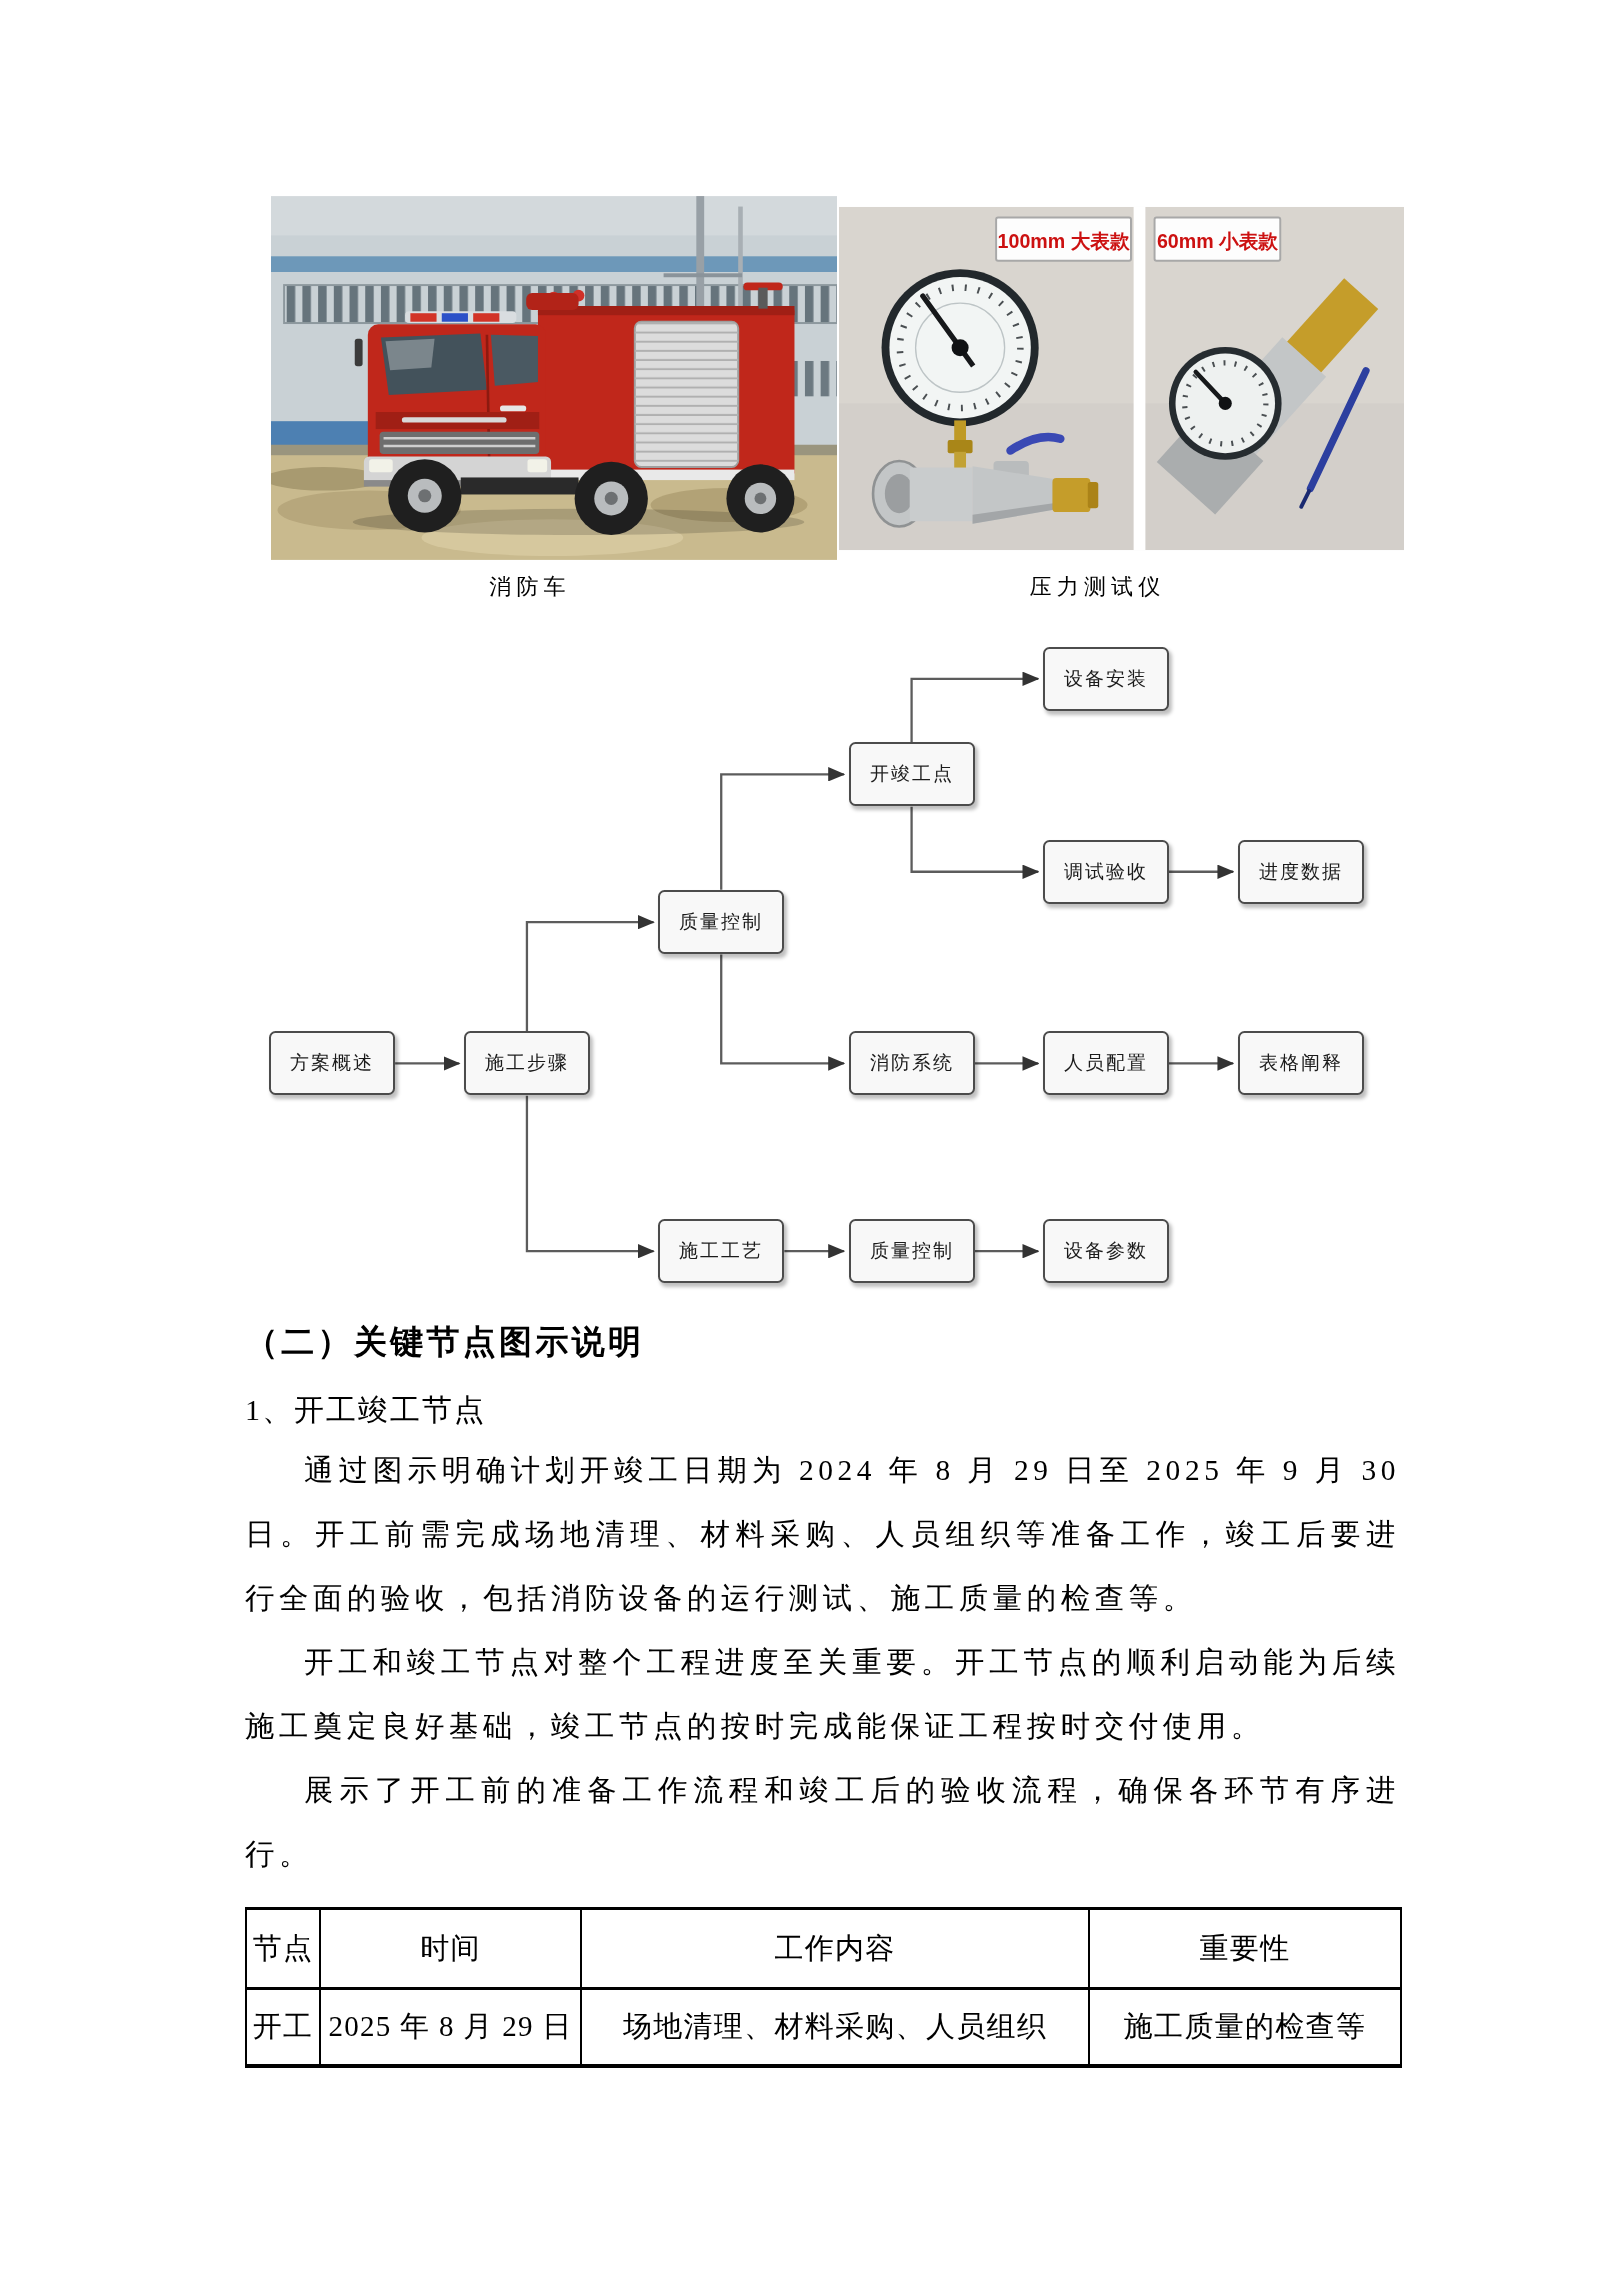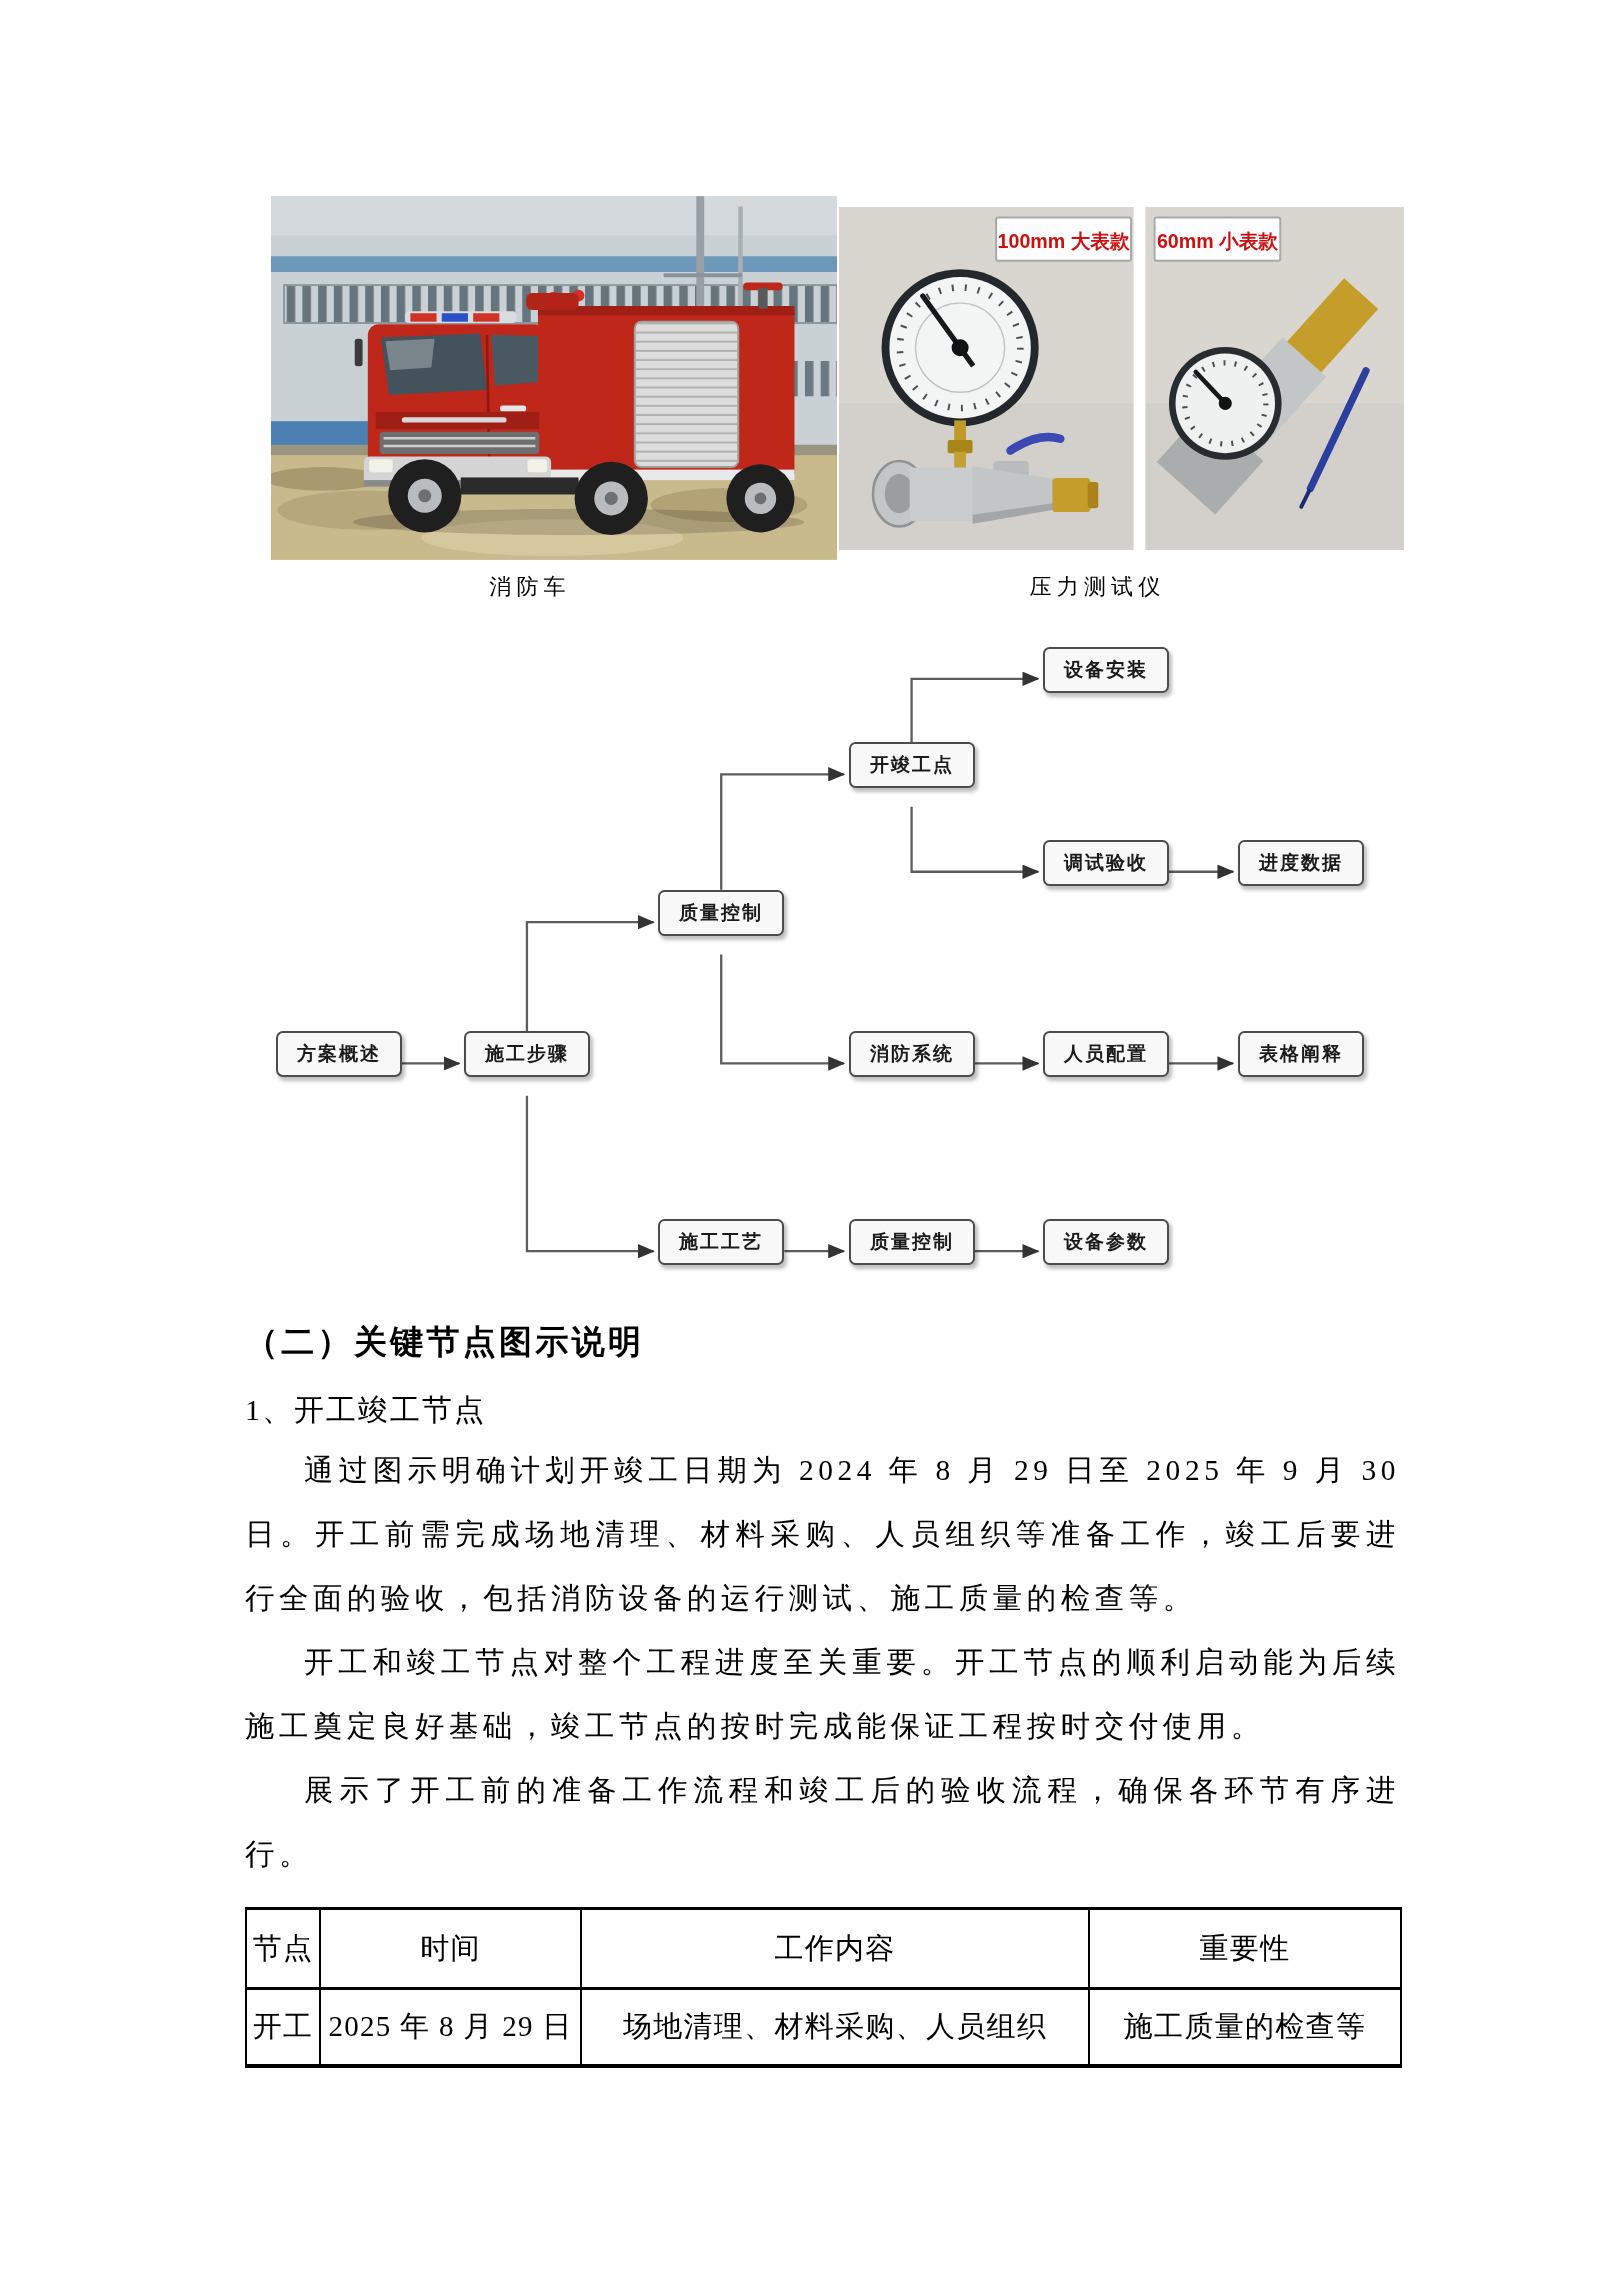--- a/index.html
+++ b/index.html
@@ -13,28 +13,28 @@
   .caption{
     position:absolute;top:567px;height:39px;
     font-size:22px;letter-spacing:5.2px;text-align:center;line-height:39px;
   }
   .cap-truck{left:247px;width:566px;}
   .cap-gauge{left:815px;width:565px;}
 
   
   #connectors{position:absolute;left:0;top:0;width:1623px;height:2295px;}
   .flow-node{
-    position:absolute;width:126px;height:46px;box-sizing:border-box;
+    position:absolute;width:126px;height:64px;box-sizing:border-box;
     background:#f8f8f8;border:2px solid #4c4c4c;border-radius:6.5px;
     box-shadow:2.6px 3.3px 3.9px rgba(0,0,0,0.25);
     display:flex;align-items:center;justify-content:center;
-    font-family:"Liberation Sans", sans-serif;font-weight:700;
+    font-family:"Liberation Sans", sans-serif;font-weight:400;
     font-size:19px;letter-spacing:2px;color:#1b1b1b;white-space:nowrap;
   }
-  .n0{left:276px;top:1031px;border-radius:7px;}  .n1{left:464px;top:1031px;}
+  .n0{left:269px;top:1031px;}  .n1{left:464px;top:1031px;}
   .n2{left:658px;top:890px;} .n3{left:849px;top:742px;}
   .n4{left:1043px;top:647px;}  .n5{left:1043px;top:840px;}
   .n6{left:1238px;top:840px;} .n7{left:849px;top:1031px;}
   .n8{left:1043px;top:1031px;} .n9{left:1238px;top:1031px;}
   .n10{left:658px;top:1219px;}.n11{left:849px;top:1219px;}
   .n12{left:1043px;top:1219px;}
 
   
   .textflow{position:absolute;left:245px;top:1319px;width:1155px;}
   .sec-heading{

